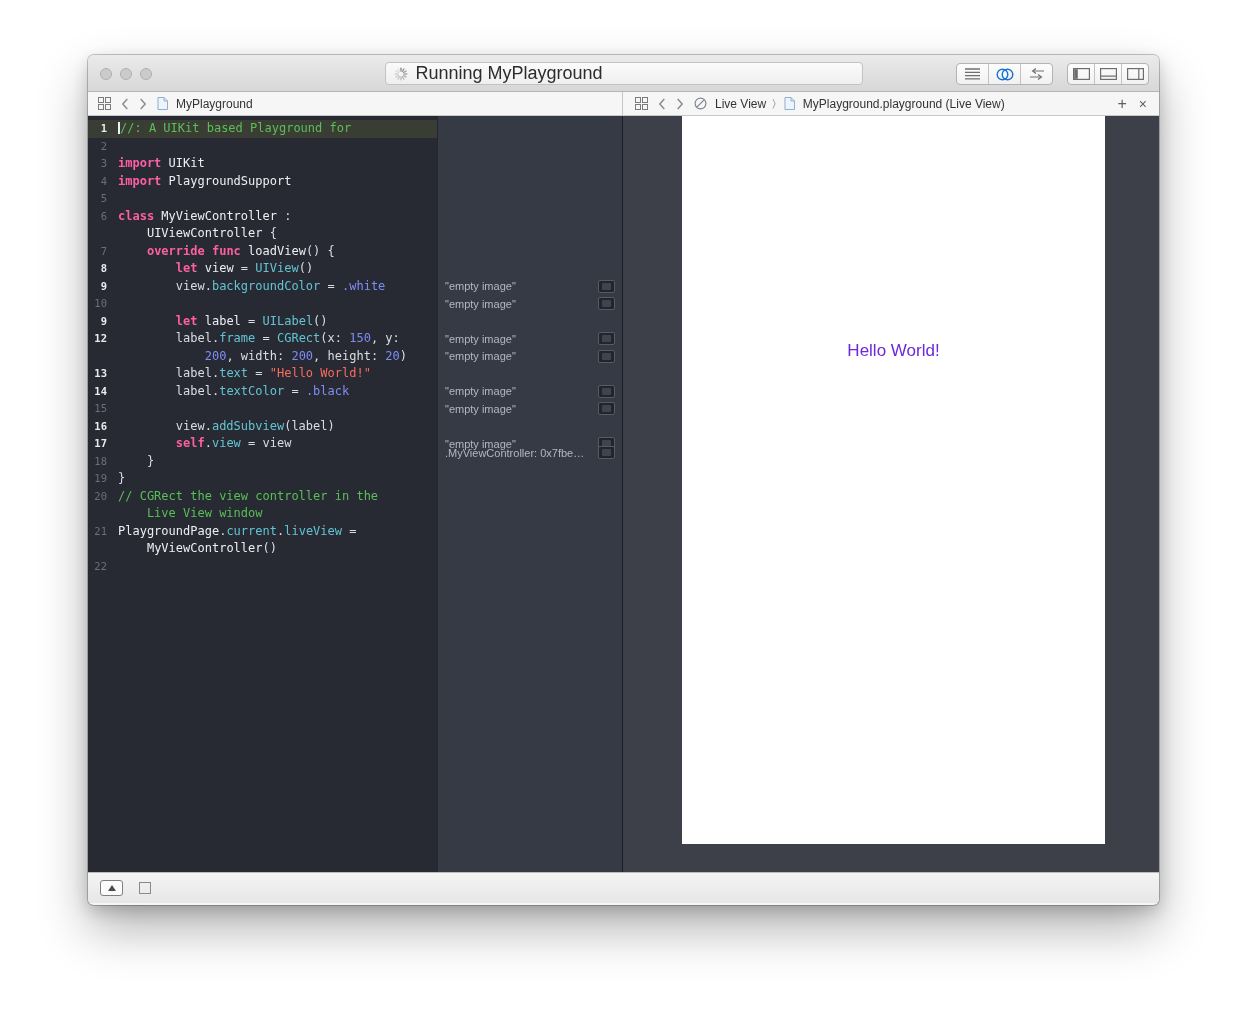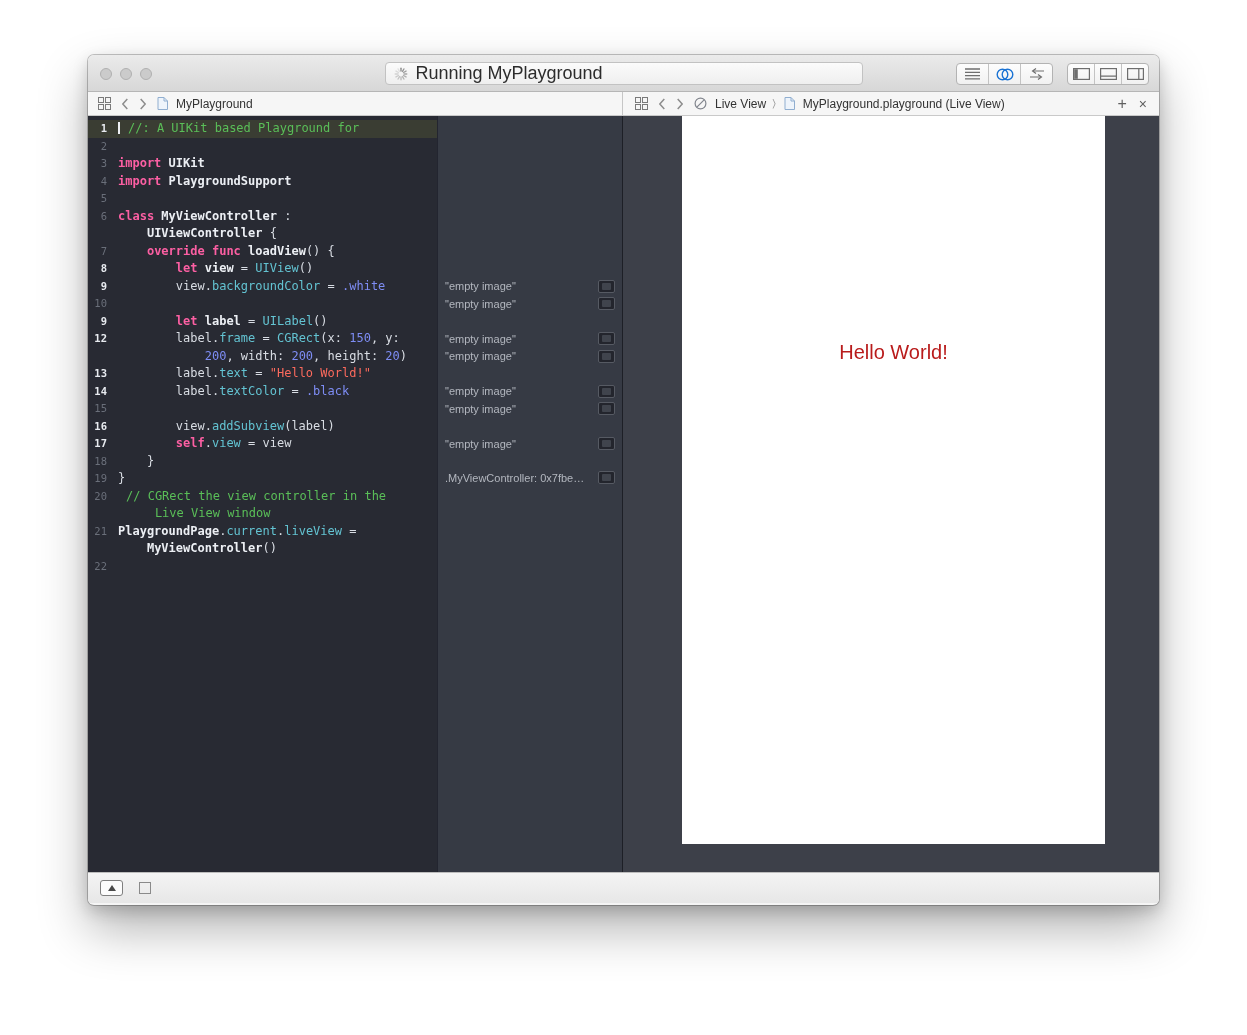--- a/index.html
+++ b/index.html
@@ -46,39 +46,39 @@
   .code-area{position:absolute;left:0;top:0;width:349px;padding-top:4px;
     font-family:"DejaVu Sans Mono",monospace;font-size:12px;}
   .crow{display:flex;height:17.5px;line-height:17.5px;}
   .crow.hl{background:#3a3d33;}
   .lnum{flex:none;width:26px;text-align:right;padding-right:7px;font-size:10.5px;color:#6a6f7a;box-sizing:border-box;}
   .lnum.lb{color:#e8ebf0;font-weight:bold;}
   .lcode{white-space:pre;padding-left:4px;}
   .caret{display:inline-block;width:2px;height:12px;background:#edf0f5;vertical-align:-2px;}
   .tk-p{color:var(--syntax-plain,#d9dde4);}
   .tk-k{color:var(--syntax-keyword,#fc5fa3);font-weight:bold;}
-  .tk-t{color:var(--syntax-declaration,#eceff4);font-weight:bold;}
+  .tk-t{color:var(--syntax-declaration,#eceff4);font-weight:normal;}
   .tk-m{color:var(--syntax-member,#63c3d2);}
   .tk-n{color:var(--syntax-number,#7e8df5);}
   .tk-s{color:var(--syntax-string,#fc6a5d);}
-  .tk-c{color:var(--syntax-comment,#5abf58);margin-left:8px;}
+  .tk-c{color:var(--syntax-comment,#5abf58);}
 
   .results-col{position:absolute;left:349px;right:0;top:0;bottom:0;
     background:var(--results-background,#363a44);border-left:1px solid #232530;box-sizing:border-box;}
   .result{position:absolute;left:0;right:0;height:17.5px;display:flex;align-items:center;gap:5px;
     padding:0 7px;box-sizing:border-box;}
   .rlabel{flex:1;font-size:11px;color:#b3b7bf;white-space:nowrap;overflow:hidden;}
   .qlook{flex:none;width:15px;height:11px;border-radius:2px;background:#23252d;border:1px solid #565a63;
     position:relative;box-sizing:content-box;}
   .qlook::after{content:"";position:absolute;left:3px;right:3px;top:2px;bottom:2px;background:#40444d;border-radius:1px;}
 
   .main-divider{width:1px;background:#1d1f26;flex:none;}
   .live-pane{flex:1;background:var(--live-pane-background,#3d4049);position:relative;min-width:0;}
   .canvas{position:absolute;left:59px;top:0;width:423px;height:728px;background:var(--canvas-background,#ffffff);}
-  .hello{position:absolute;top:225px;left:0;right:0;text-align:center;font-size:20px;color:#b91c1c;}
+  .hello{position:absolute;top:225px;left:0;right:0;text-align:center;font-size:17px;color:#6d28d9;}
 
   
   .bottombar{height:31px;background:linear-gradient(#f4f4f4,#e7e7e7);border-top:1px solid #bdbdbd;
     display:flex;align-items:center;gap:16px;padding:0 12px;box-sizing:border-box;}
   .debug-toggle{width:23px;height:16px;border:1px solid #7f7f7f;border-radius:3px;background:#fcfcfc;
     display:flex;align-items:center;justify-content:center;box-sizing:border-box;}
   .tri-up{width:0;height:0;border-left:4px solid transparent;border-right:4px solid transparent;border-bottom:6px solid #4a4a4a;}
   .square-toggle{width:12px;height:12px;border:1px solid #8a8a8a;background:transparent;box-sizing:border-box;}
 
   svg{display:block;}
@@ -369,21 +369,21 @@
               <span class="qlook"></span>
             </div>
             <div class="result" style="top: 284px;">
               <span class="rlabel">"empty image"</span>
               <span class="qlook"></span>
             </div>
             <div class="result" style="top: 319px;">
               <span class="rlabel">"empty image"</span>
               <span class="qlook"></span>
             </div>
-            <div class="result" style="top: 353px;">
+            <div class="result" style="top: 328px;">
               <span class="rlabel">.MyViewController: 0x7fbe…</span>
               <span class="qlook"></span>
             </div>
           </div>
       </div>
       <div class="main-divider"></div>
       <div class="live-pane">
         <div class="canvas">
           <div class="hello">Hello World!</div>
         </div>

